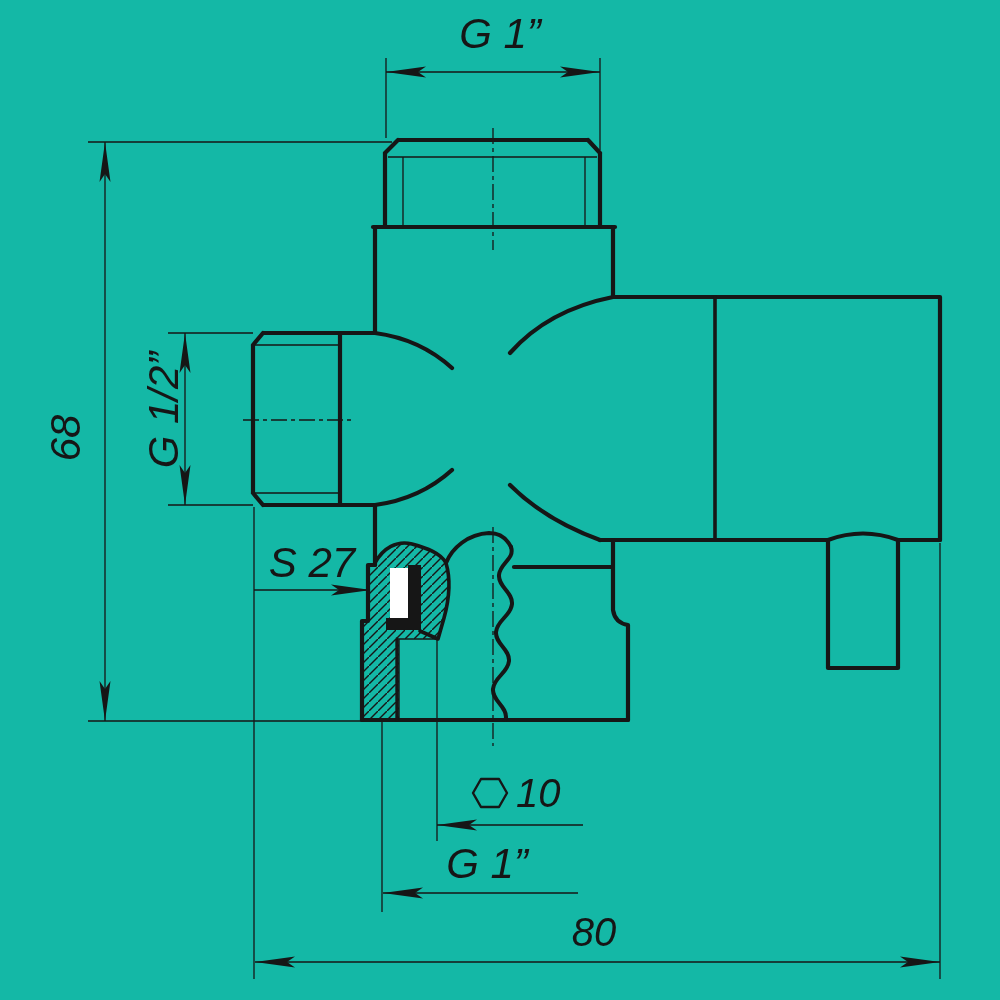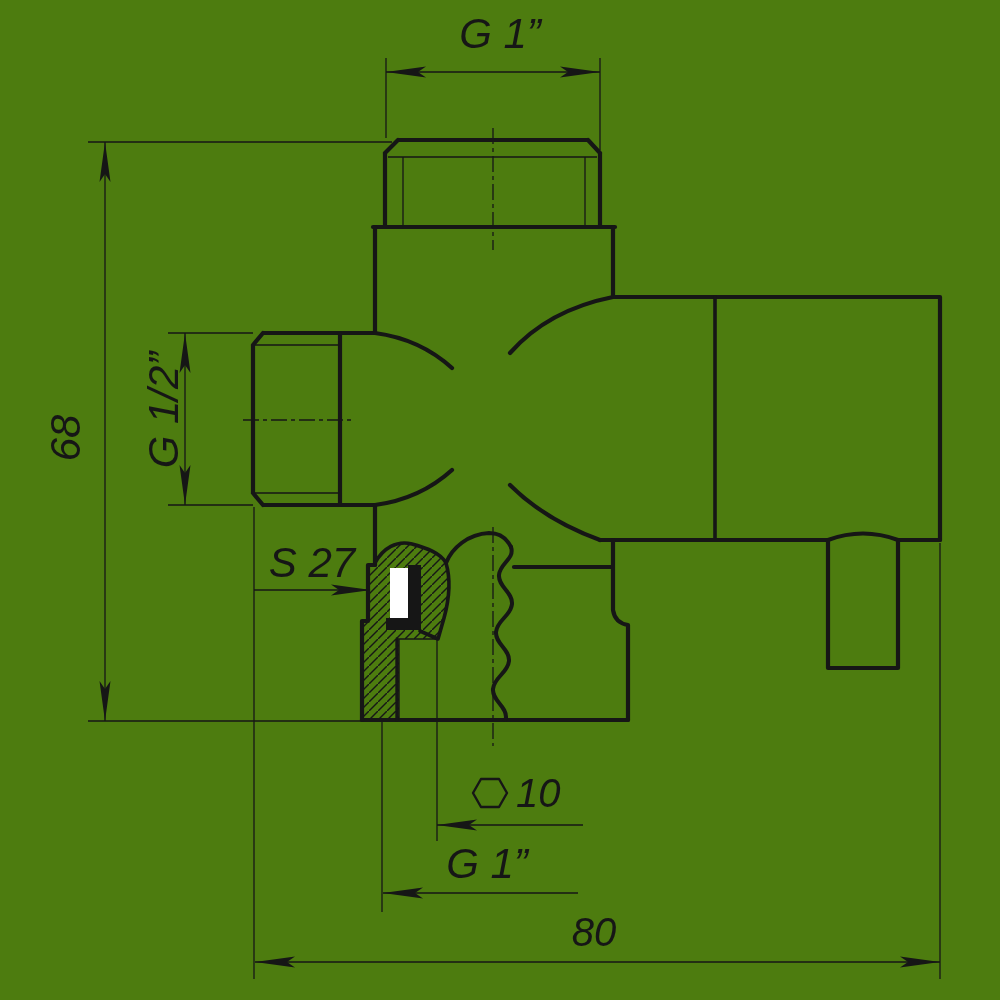--- a/index.html
+++ b/index.html
@@ -1,16 +1,16 @@
 <!DOCTYPE html>
 <html><head>
 <meta charset="utf-8">
 <style>
   html,body{margin:0;padding:0;background:#ffffff;width:1000px;height:1000px;overflow:hidden;}
-  .canvas{width:1000px;height:1000px;position:relative;background:#4d7c0f;}
+  .canvas{width:1000px;height:1000px;position:relative;background:#14b8a6;}
   svg{display:block;}
   text{font-family:"Liberation Sans","DejaVu Sans",sans-serif;font-style:italic;fill:#161616;}
   .dim-lg{font-size:42px;}
   .dim-md{font-size:40px;}
 </style>
 </head>
 <body>
 
 <div class="canvas">
 <svg width="1000" height="1000" viewBox="0 0 1000 1000">

